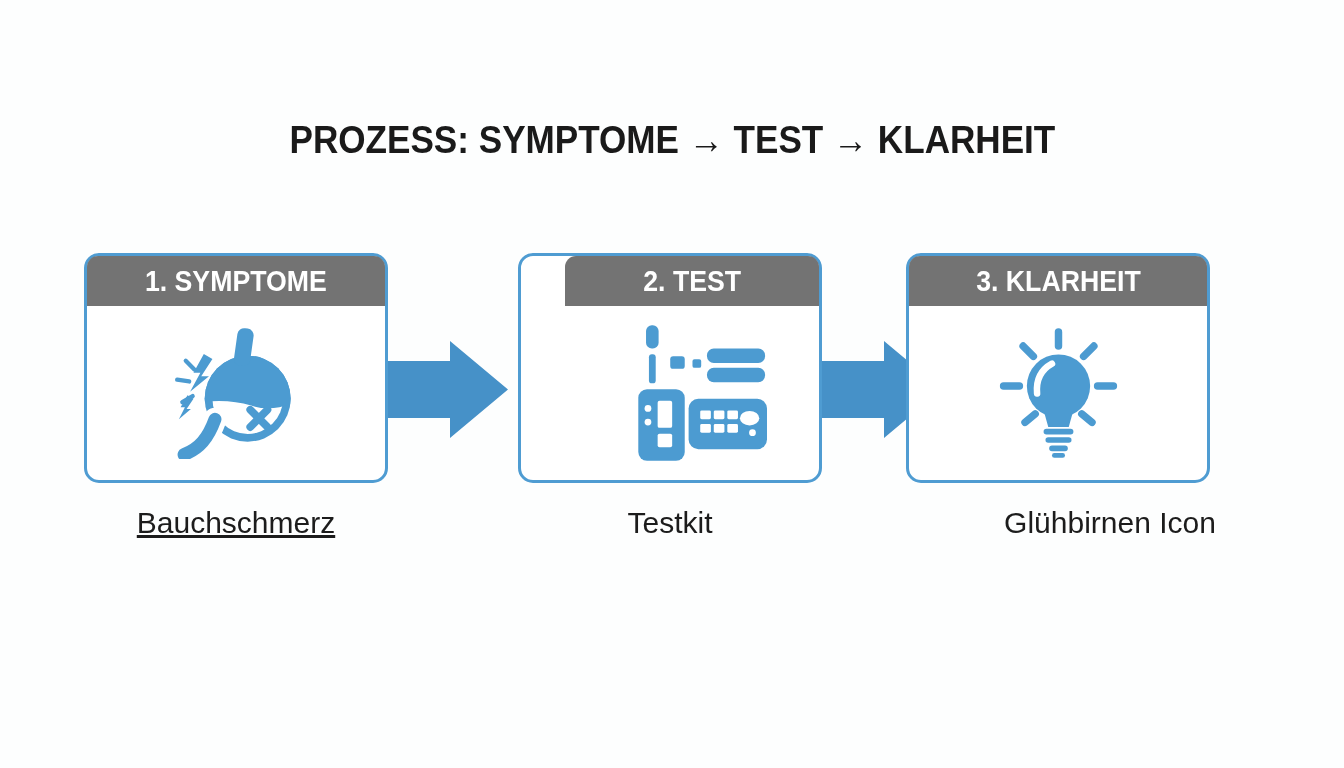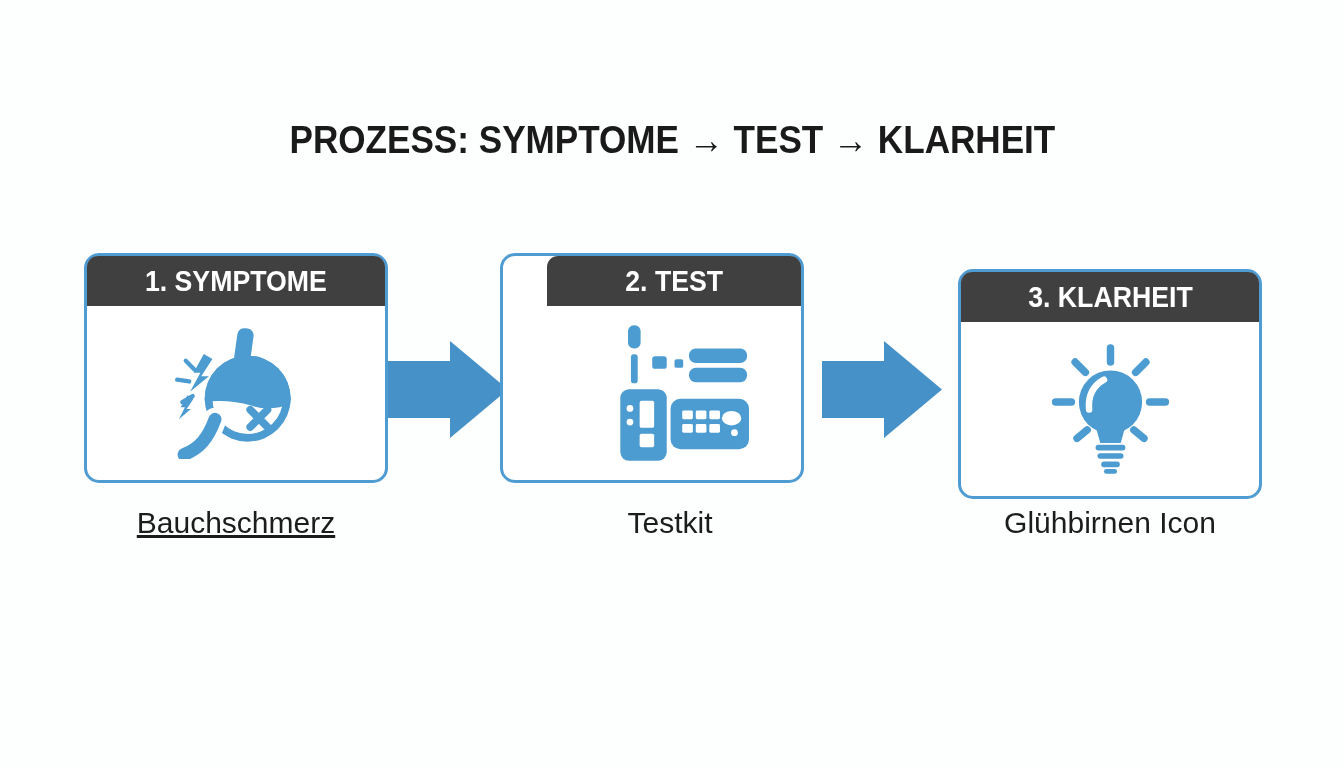--- a/index.html
+++ b/index.html
@@ -30,26 +30,26 @@
   .card {
     position: absolute;
     top: 253px;
     width: 304px; height: 230px;
     background: #ffffff;
     border: 3px solid #4f9cd2;
     border-radius: 15px;
     box-sizing: border-box;
   }
   .card-1 { left: 84px; }
-  .card-2 { left: 500px; padding-left: 44px; }
-  .card-3 { left: 958px; margin-top: 16px; }
+  .card-2 { left: 518px; padding-left: 44px; }
+  .card-3 { left: 906px; }
 
   .card-header {
     height: 50px;
-    background: #404040;
+    background: #737373;
     border-radius: 11px 11px 0 0;
     display: flex;
     align-items: center;
     justify-content: center;
     color: #ffffff;
     font-size: 29px;
     font-weight: bold;
   }
   .card-header .condense {
     display: inline-block;

